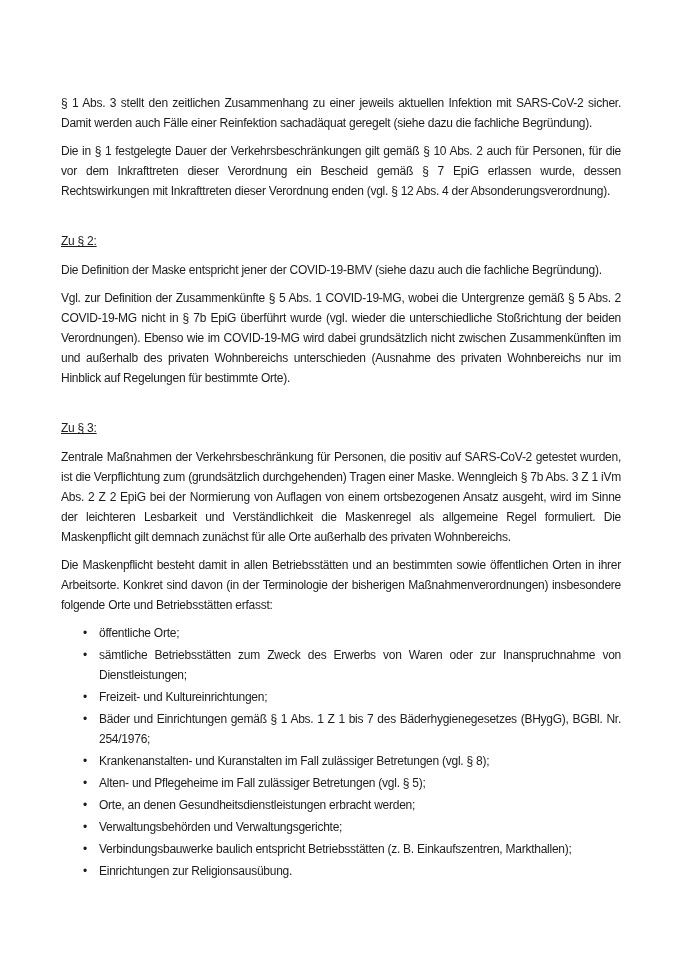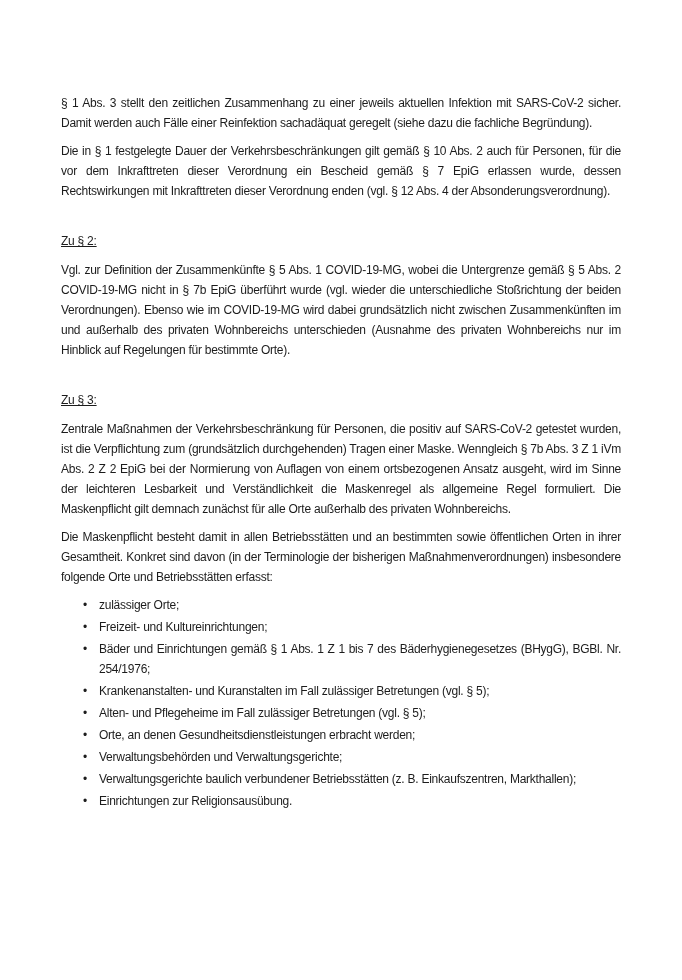--- a/index.html
+++ b/index.html
@@ -60,36 +60,38 @@
 <div class="page">
 
   <p class="body-text">§ 1 Abs. 3 stellt den zeitlichen Zusammenhang zu einer jeweils aktuellen Infektion mit SARS-CoV-2 sicher. Damit werden auch Fälle einer Reinfektion sachadäquat geregelt (siehe dazu die fachliche Begründung).</p>
 
   <p class="body-text">Die in § 1 festgelegte Dauer der Verkehrsbeschränkungen gilt gemäß § 10 Abs. 2 auch für Personen, für die vor dem Inkrafttreten dieser Verordnung ein Bescheid gemäß § 7 EpiG erlassen wurde, dessen Rechtswirkungen mit Inkrafttreten dieser Verordnung enden (vgl. § 12 Abs. 4 der Absonderungsverordnung).</p>
 
   <div class="section-heading-wrap">
     <h2 class="section-heading">Zu § 2:</h2>
   </div>
 
+  <p class="body-text">Die Definition der Maske entspricht jener der COVID-19-BMV (siehe dazu auch die fachliche Begründung).</p>
 
   <p class="body-text">Vgl. zur Definition der Zusammenkünfte § 5 Abs. 1 COVID-19-MG, wobei die Untergrenze gemäß § 5 Abs. 2 COVID-19-MG nicht in § 7b EpiG überführt wurde (vgl. wieder die unterschiedliche Stoßrichtung der beiden Verordnungen). Ebenso wie im COVID-19-MG wird dabei grundsätzlich nicht zwischen Zusammenkünften im und außerhalb des privaten Wohnbereichs unterschieden (Ausnahme des privaten Wohnbereichs nur im Hinblick auf Regelungen für bestimmte Orte).</p>
 
   <div class="section-heading-wrap">
     <h2 class="section-heading">Zu § 3:</h2>
   </div>
 
   <p class="body-text">Zentrale Maßnahmen der Verkehrsbeschränkung für Personen, die positiv auf SARS-CoV-2 getestet wurden, ist die Verpflichtung zum (grundsätzlich durchgehenden) Tragen einer Maske. Wenngleich § 7b Abs. 3 Z 1 iVm Abs. 2 Z 2 EpiG bei der Normierung von Auflagen von einem ortsbezogenen Ansatz ausgeht, wird im Sinne der leichteren Lesbarkeit und Verständlichkeit die Maskenregel als allgemeine Regel formuliert. Die Maskenpflicht gilt demnach zunächst für alle Orte außerhalb des privaten Wohnbereichs.</p>
 
-  <p class="body-text">Die Maskenpflicht besteht damit in allen Betriebsstätten und an bestimmten sowie öffentlichen Orten in ihrer Gesamtheit. Konkret sind davon (in der Terminologie der bisherigen Maßnahmenverordnungen) insbesondere folgende Orte und Betriebsstätten erfasst:</p>
+  <p class="body-text">Die Maskenpflicht besteht damit in allen Betriebsstätten und an bestimmten sowie öffentlichen Orten in ihrer Arbeitsorte. Konkret sind davon (in der Terminologie der bisherigen Maßnahmenverordnungen) insbesondere folgende Orte und Betriebsstätten erfasst:</p>
 
   <ul class="bullet-list">
-    <li>zulässiger Orte;</li>
+    <li>öffentliche Orte;</li>
+    <li>sämtliche Betriebsstätten zum Zweck des Erwerbs von Waren oder zur Inanspruchnahme von Dienstleistungen;</li>
     <li>Freizeit- und Kultureinrichtungen;</li>
     <li>Bäder und Einrichtungen gemäß § 1 Abs. 1 Z 1 bis 7 des Bäderhygienegesetzes (BHygG), BGBl. Nr. 254/1976;</li>
-    <li>Krankenanstalten- und Kuranstalten im Fall zulässiger Betretungen (vgl. § 5);</li>
+    <li>Krankenanstalten- und Kuranstalten im Fall zulässiger Betretungen (vgl. § 8);</li>
     <li>Alten- und Pflegeheime im Fall zulässiger Betretungen (vgl. § 5);</li>
     <li>Orte, an denen Gesundheitsdienstleistungen erbracht werden;</li>
     <li>Verwaltungsbehörden und Verwaltungsgerichte;</li>
-    <li>Verwaltungsgerichte baulich verbundener Betriebsstätten (z. B. Einkaufszentren, Markthallen);</li>
+    <li>Verbindungsbauwerke baulich entspricht Betriebsstätten (z. B. Einkaufszentren, Markthallen);</li>
     <li>Einrichtungen zur Religionsausübung.</li>
   </ul>
 
 </div>
 
 </body></html>

